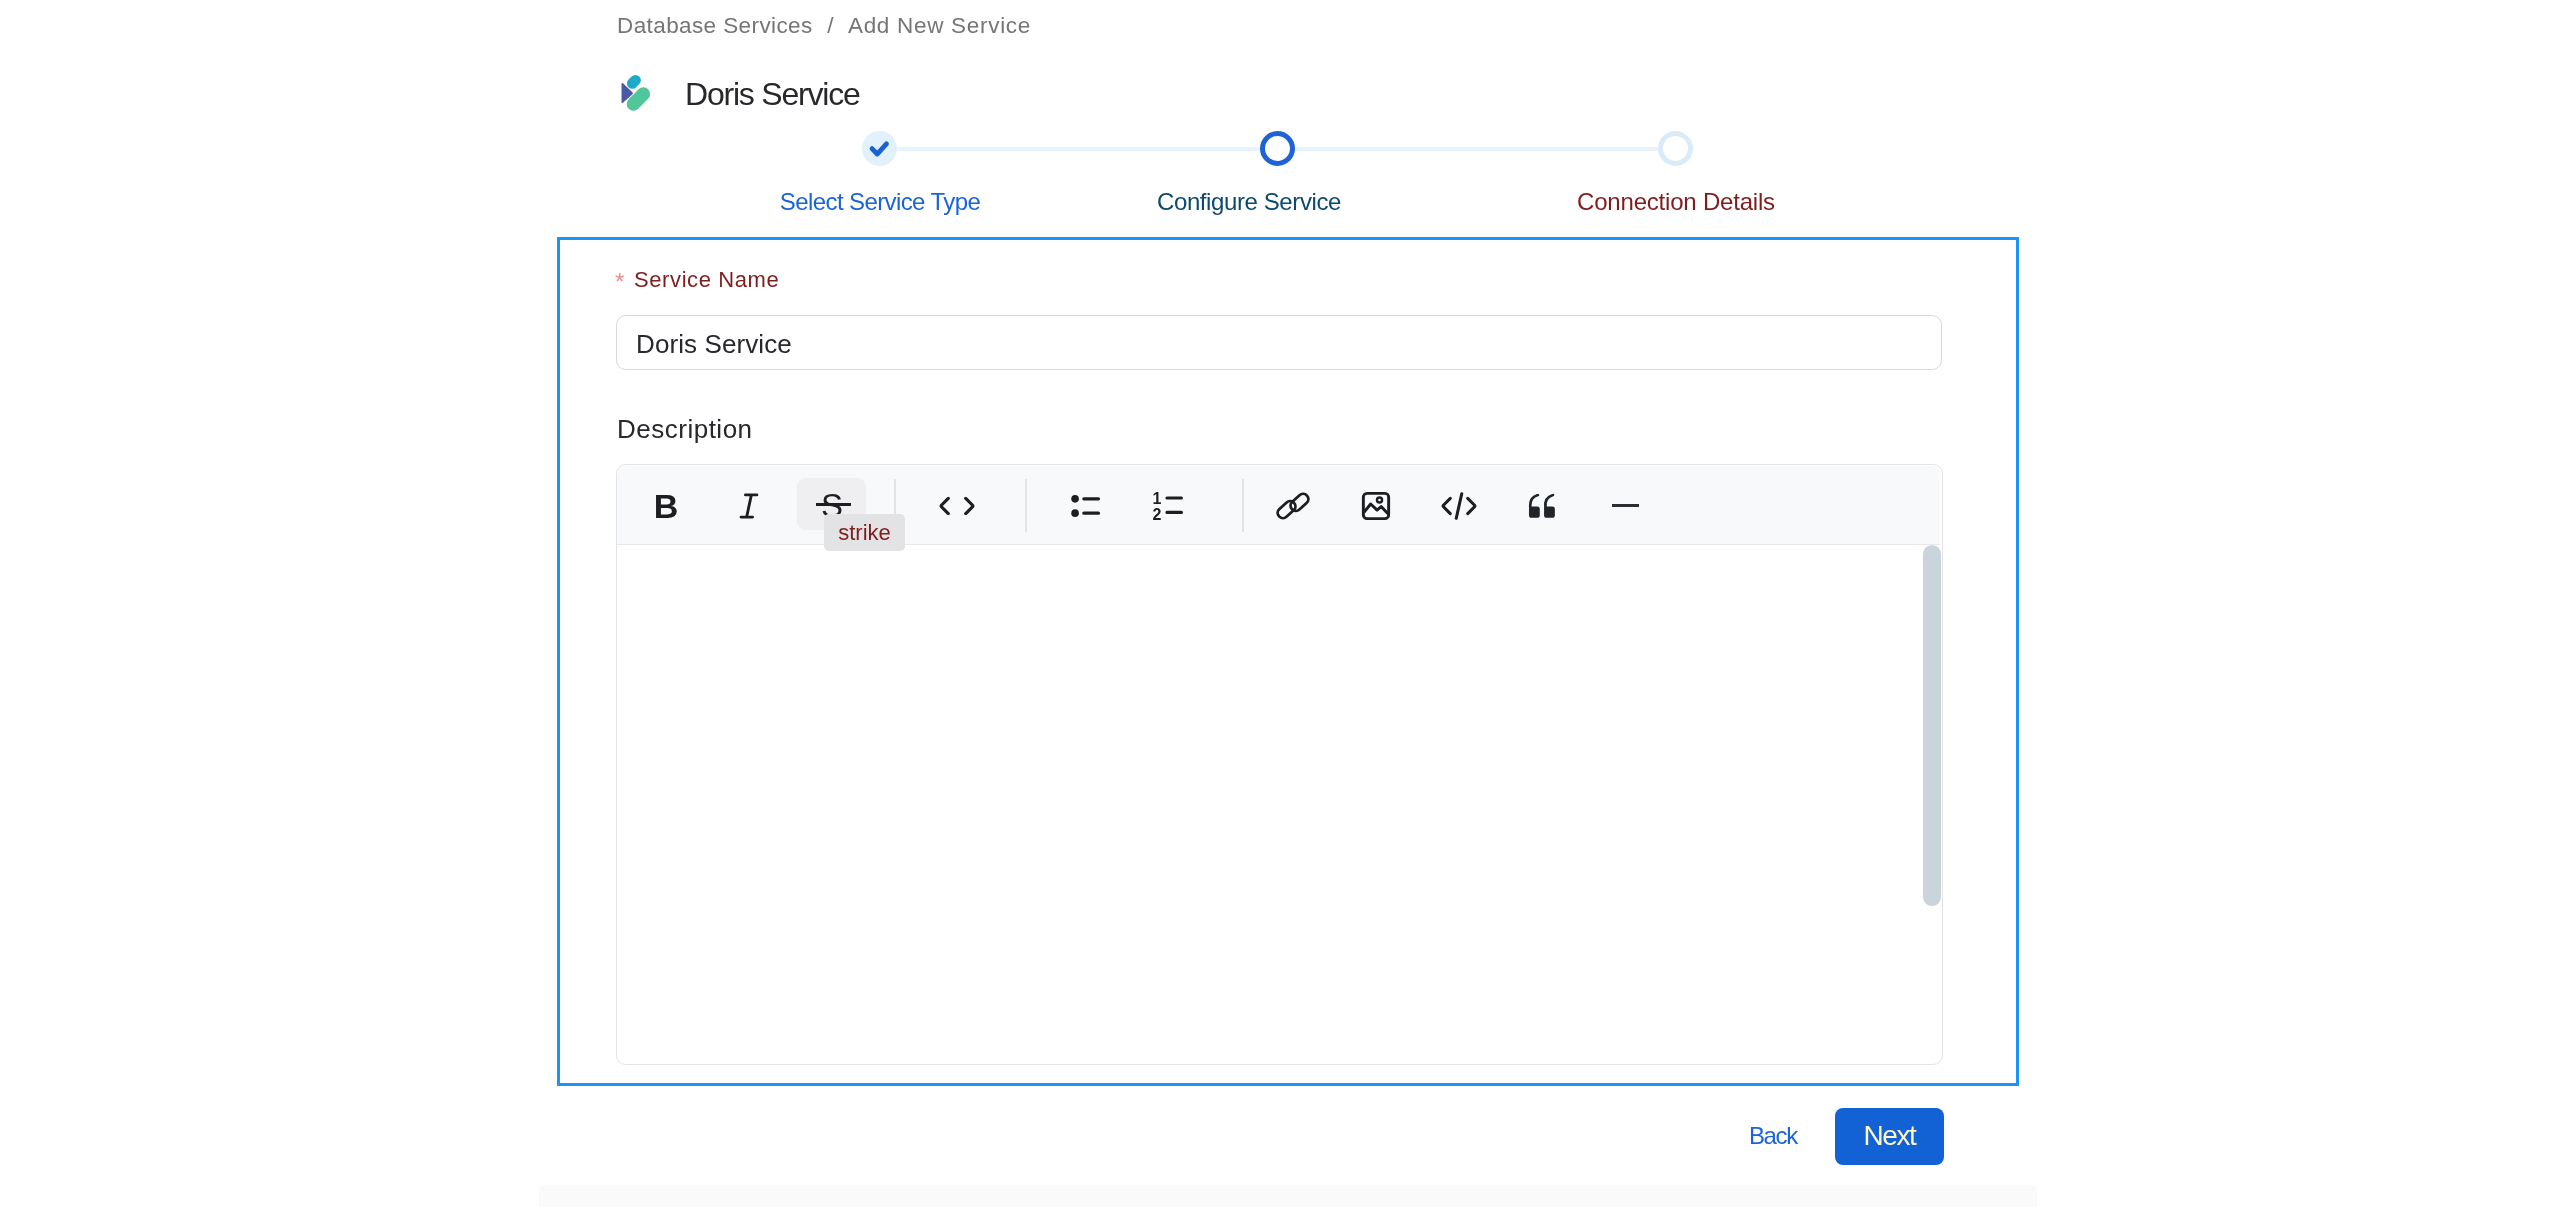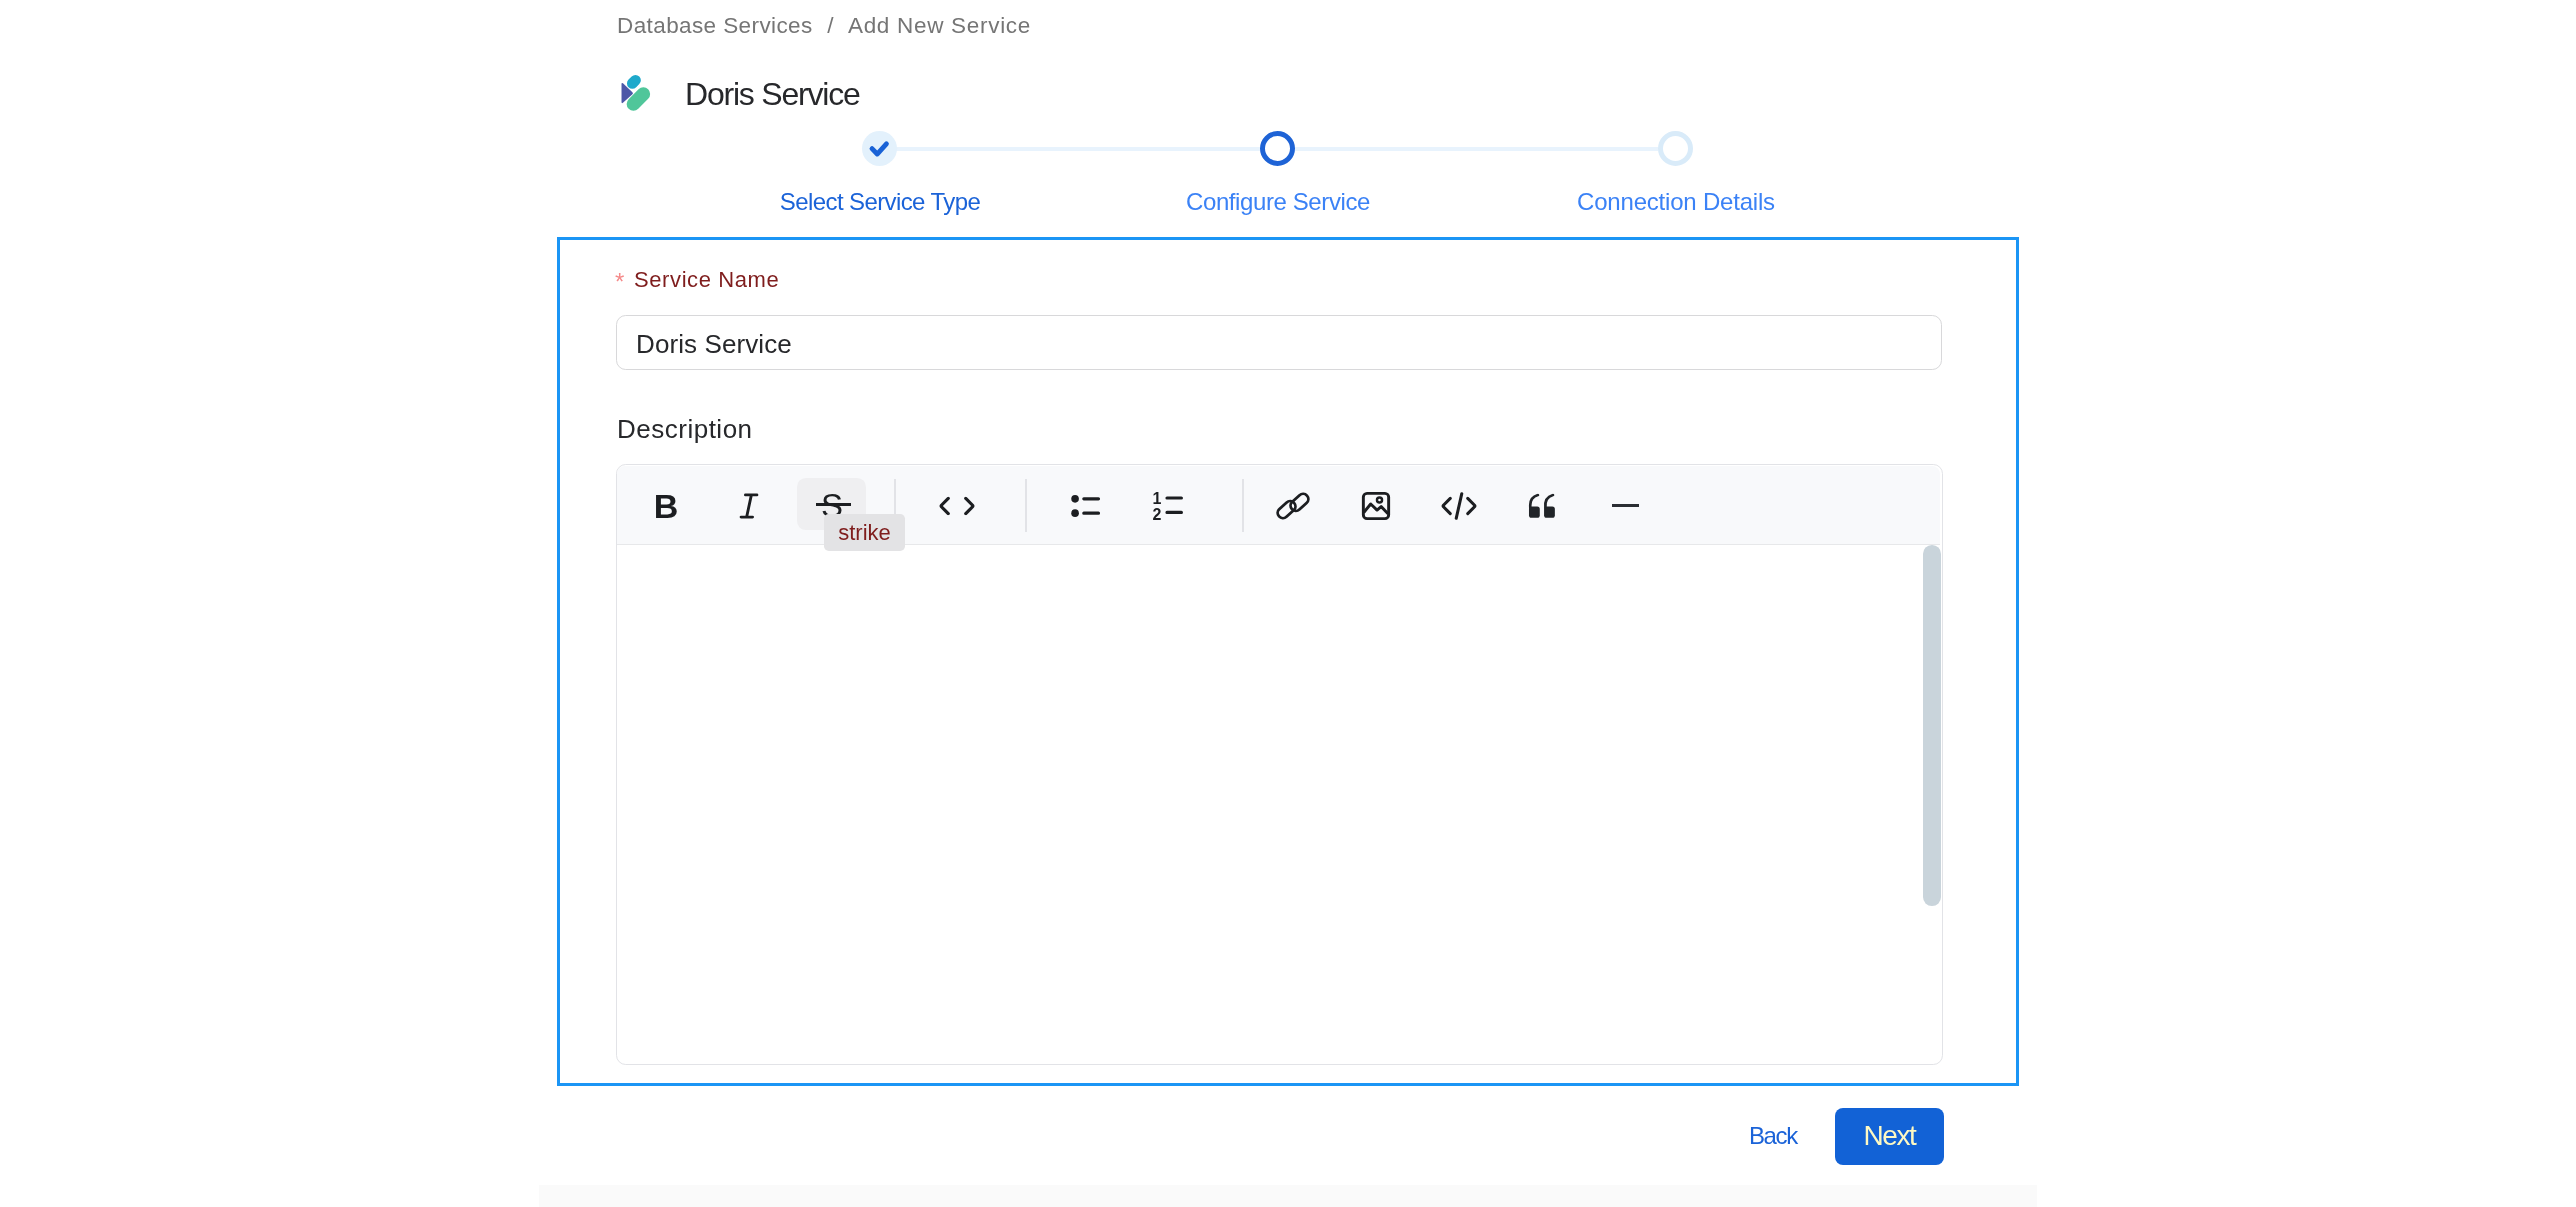--- a/index.html
+++ b/index.html
@@ -27,22 +27,22 @@
   <div class="abs" style="left:862px; top:131px; width:35px; height:35px; border-radius:50%; background:#e3f1fc;"></div>
   <svg class="abs" style="left:862px; top:131px;" width="35" height="35" viewBox="0 0 43 43">
       <path d="M 12.3 21.7 L 18.7 28.3 L 30 15.8" fill="none" stroke="#1962d6" stroke-width="6" stroke-linecap="round" stroke-linejoin="round"></path>
     </svg>
 
   <div class="abs" style="left:1260px; top:131px; width:35px; height:35px; border-radius:50%; border:5.6px solid #1e63d6; background:#ffffff;"></div>
 
   <div class="abs" style="left:1658px; top:131px; width:35px; height:35px; border-radius:50%; border:5.6px solid #d9ebf9; background:#ffffff;"></div>
 
   <div class="abs" style="left:759px; top:188px; width:242px; text-align:center; font-size:24px; color:#1b63d8; letter-spacing:-0.6px; white-space:nowrap;">Select Service Type</div>
-  <div class="abs" style="left:1157px; top:188px; width:242px; text-align:center; font-size:24px; color:#3b82f6; letter-spacing:-0.4px; white-space:nowrap;">Configure Service</div>
-  <div class="abs" style="left:1555px; top:188px; width:242px; text-align:center; font-size:24px; color:#3b82f6; letter-spacing:-0.2px; white-space:nowrap;">Connection Details</div>
+  <div class="abs" style="left:1157px; top:188px; width:242px; font-size:24px; color:#0c4a6e; letter-spacing:-0.4px; white-space:nowrap;">Configure Service</div>
+  <div class="abs" style="left:1555px; top:188px; width:242px; text-align:center; font-size:24px; color:#7f1d1d; letter-spacing:-0.2px; white-space:nowrap;">Connection Details</div>
 
   <div class="abs" style="left:557px; top:237px; width:1462px; height:849px; border:3.2px solid #1b95f5; background:#ffffff;"></div>
 
   <div class="abs" style="left:615px; top:268px; font-size:24px; color:#f58a8a; white-space:nowrap;">*</div>
   <div class="abs" style="left:634px; top:267px; font-size:22px; color:#7f1d1d; letter-spacing:0.6px; white-space:nowrap;">Service Name</div>
 
   <div class="abs" style="left:616px; top:315px; width:1326px; height:55px; border:1.6px solid #d8d8da; border-radius:9.7px; background:#fff;"></div>
   <div class="abs" style="left:636px; top:329px; font-size:26px; color:#27282b; letter-spacing:0.1px;">Doris Service</div>
 
   <div class="abs" style="left:617px; top:414px; font-size:26px; color:#27282b; letter-spacing:0.5px; white-space:nowrap;">Description</div>

